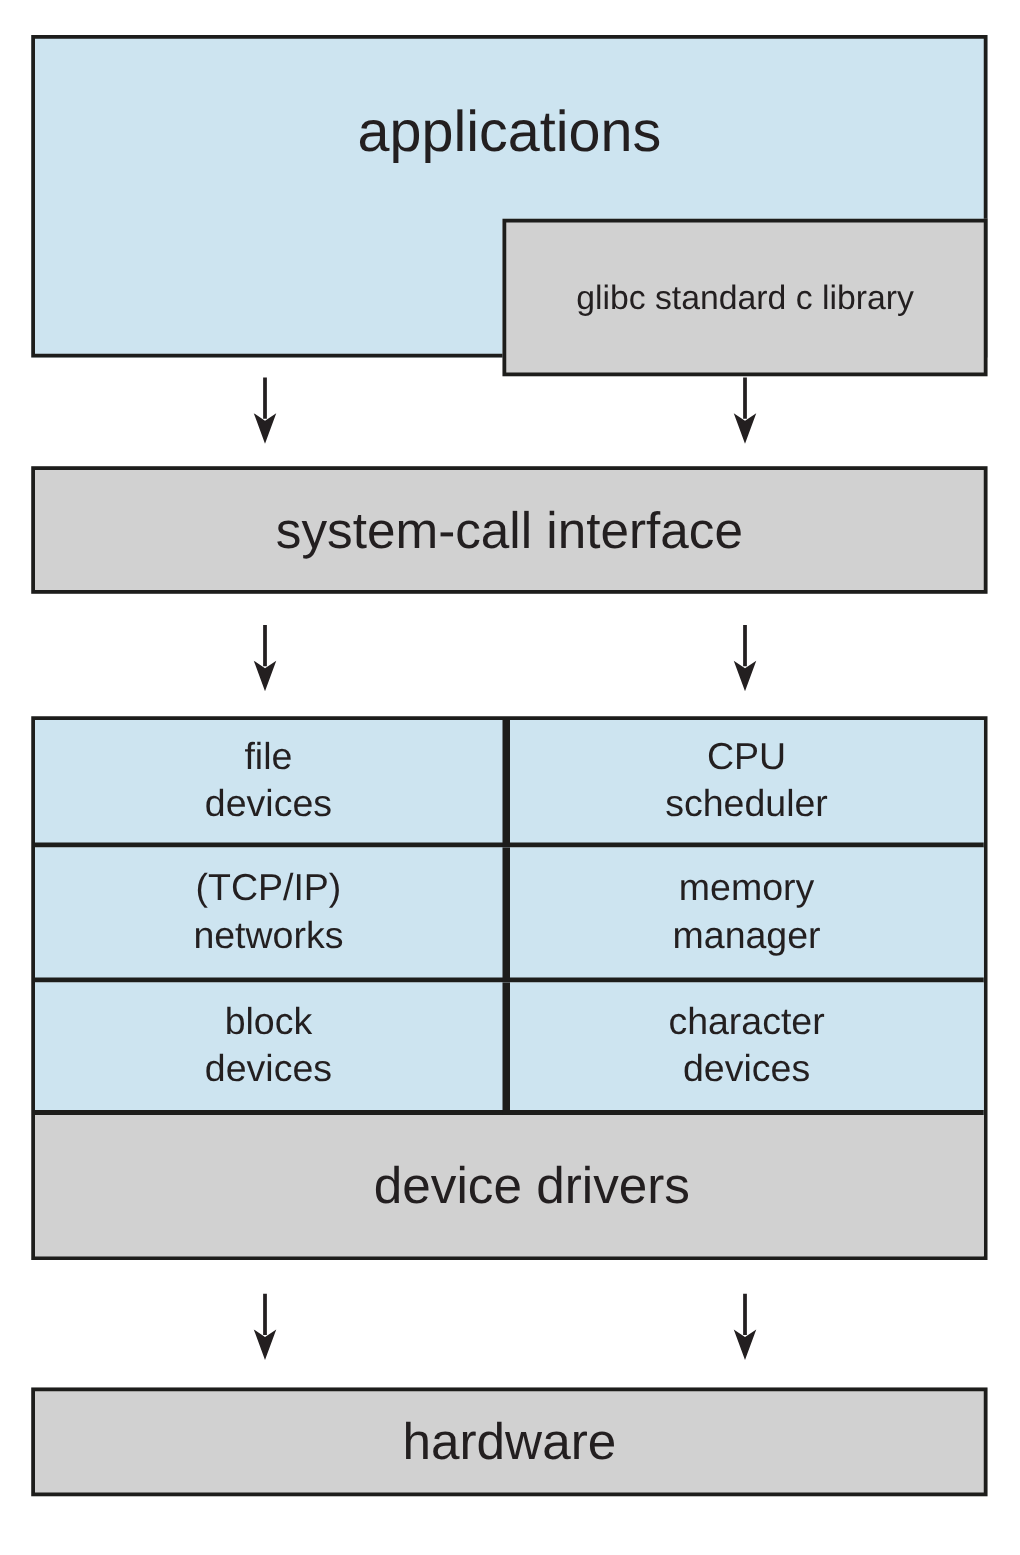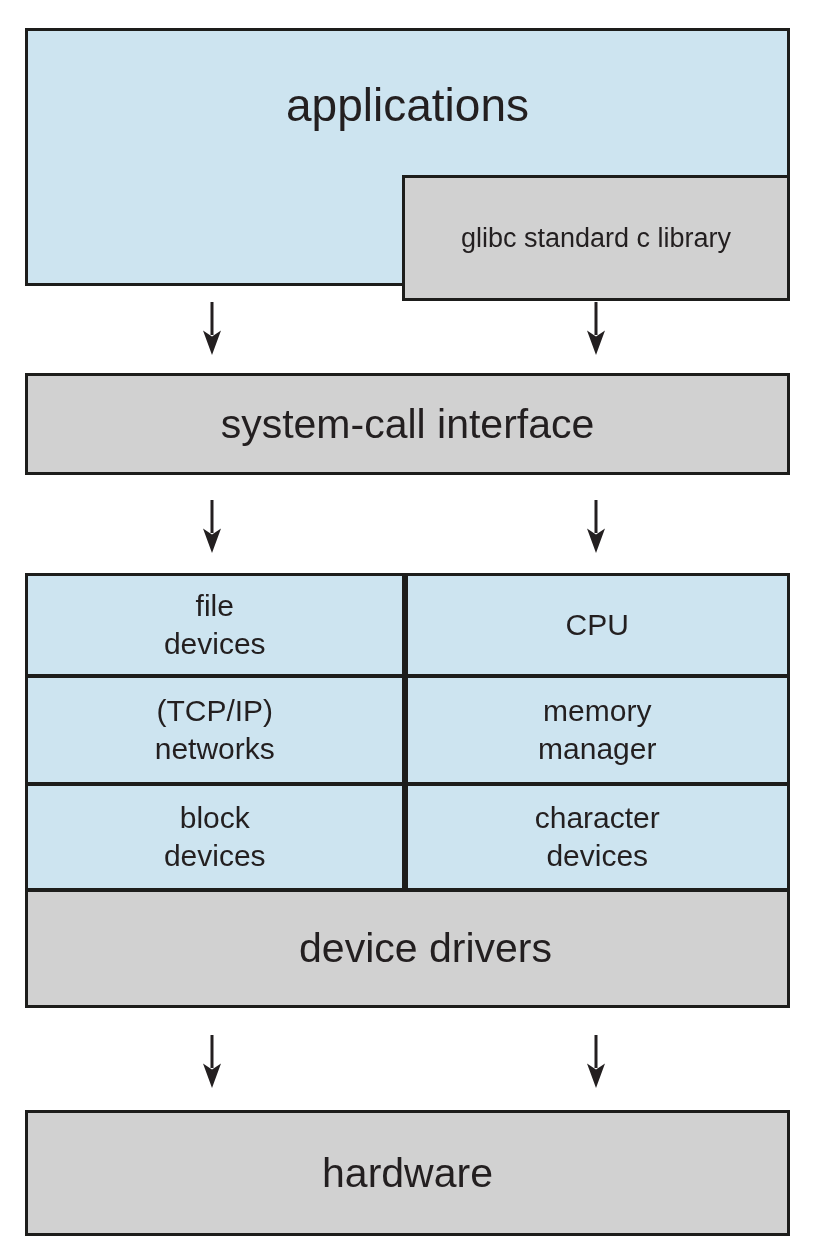--- a/index.html
+++ b/index.html
@@ -68,21 +68,21 @@
     grid-column: 1 / 3;
     box-sizing: border-box;
     display: flex;
     align-items: center;
     justify-content: center;
     font-size: 41px;
     background: var(--grey, #d1d1d1);
     padding-left: 36px;
   }
 
-  .hardware-box { left: 25px; top: 1110px; width: 765px; height: 126px; font-size: 41px; }
+  .hardware-box { left: 25px; top: 1110px; width: 765px; height: 87px; font-size: 41px; }
 
   .arrow {
     position: absolute;
     width: 22px;
     height: 56px;
   }
   .a1 { top: 301px; }
   .a2 { top: 499px; }
   .a3 { top: 1034px; }
   .ax-left  { left: 201px; }
@@ -124,20 +124,21 @@
   </svg>
 
   <div class="box kernel-box">
 
     <div class="kcell colL rowline">
       <span>file</span>
       <span>devices</span>
     </div>
     <div class="kcell rowline">
       <span>CPU</span>
+      <span>scheduler</span>
     </div>
 
     <div class="kcell colL rowline">
       <span>(TCP/IP)</span>
       <span>networks</span>
     </div>
     <div class="kcell rowline">
       <span>memory</span>
       <span>manager</span>
     </div>

